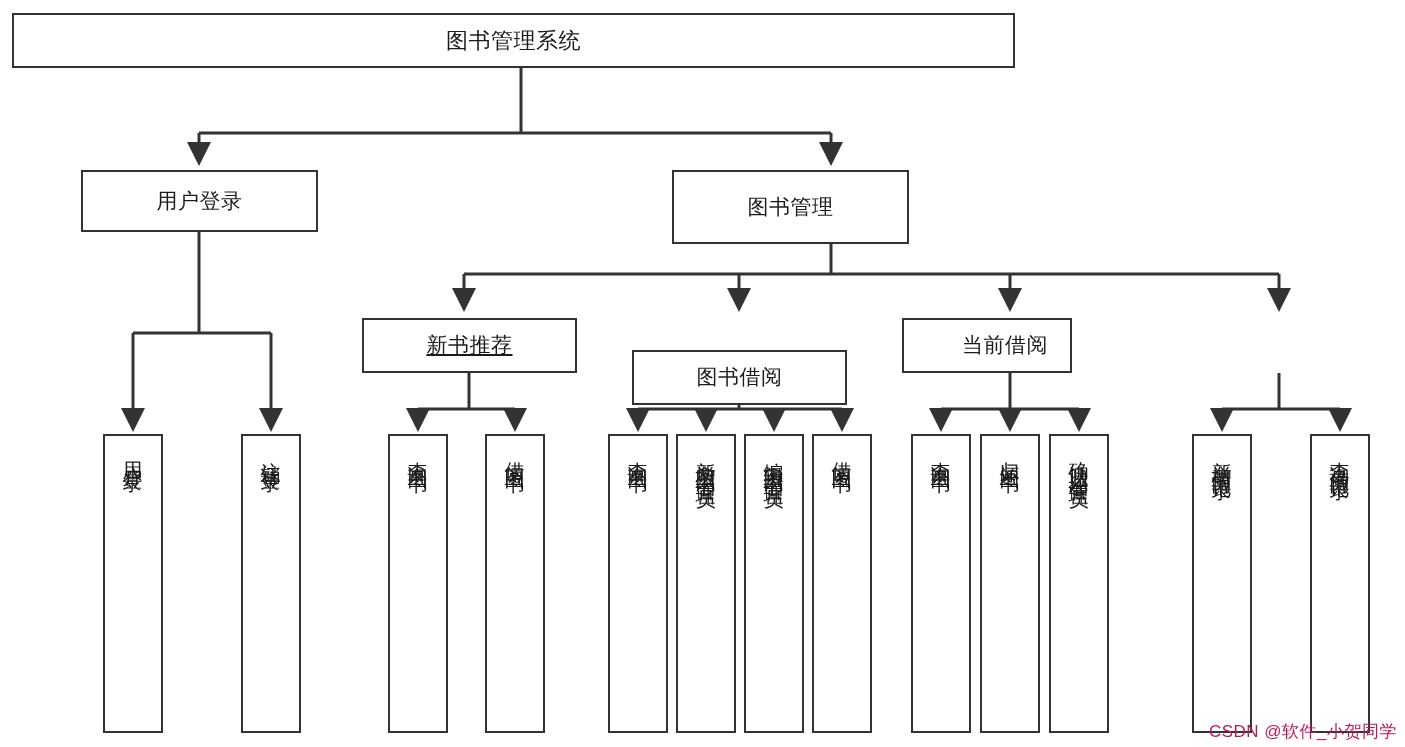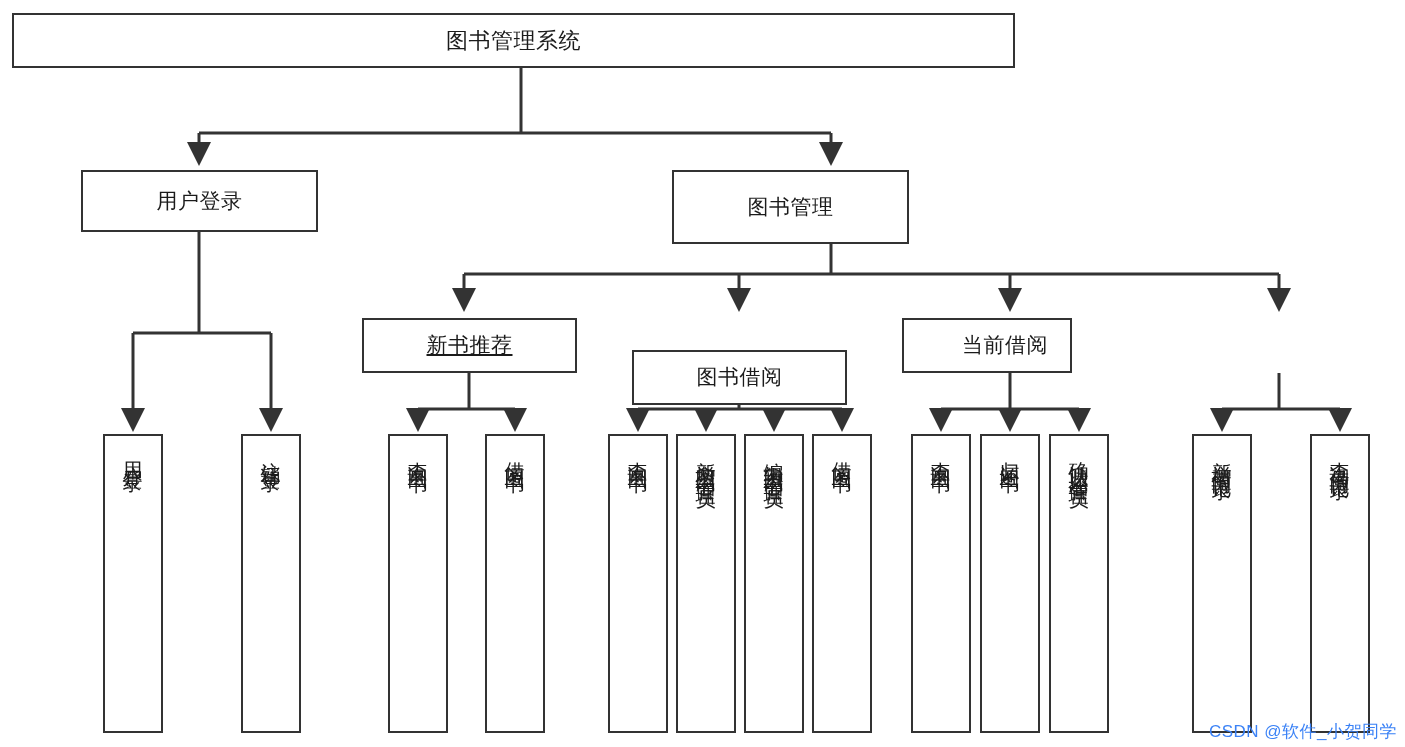--- a/index.html
+++ b/index.html
@@ -57,21 +57,21 @@
     line-height:1.0;
     letter-spacing:4px;
     white-space:normal;
     max-height:100%;
   }
   .watermark{
     position:absolute;
     right:8px;
     bottom:4px;
     font-size:17px;
-    color:#3b82f6;
+    color:#be185d;
     letter-spacing:0.5px;
     z-index:5;
     white-space:nowrap;
   }
 </style>
 </head>
 <body>
 
 <div id="canvas">
 

